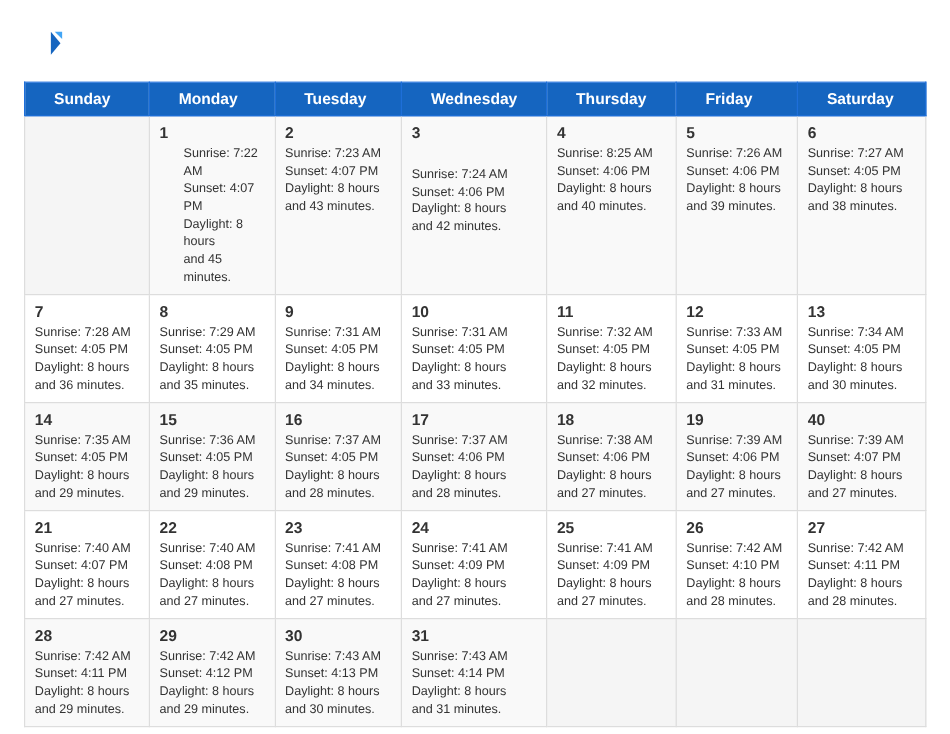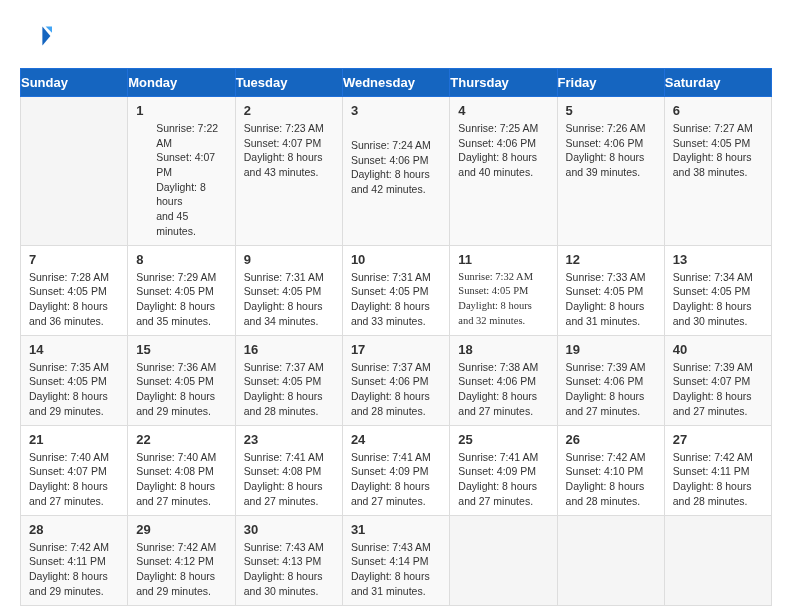--- a/index.html
+++ b/index.html
@@ -46,21 +46,21 @@
     }
     table {
       width: 100%;
       border-collapse: collapse;
     }
     thead tr {
       background-color: #1565c0;
       color: #fff;
     }
     thead th {
-      padding: 6px 0;
+      padding: 6px 24px;
       font-size: 13px;
       font-weight: bold;
       text-align: left;
       border: 1px solid #1e6fd9;
     }
     tbody tr {
       background: #fff;
     }
     tbody tr:nth-child(odd) {
       background: #f9f9f9;
@@ -141,21 +141,21 @@
         </td>
         <td>
           <span class="day-num">3</span>
           <div class="day-info" style="white-space: pre-line; margin-top: 20px;">Sunrise: 7:24 AM
 Sunset: 4:06 PM
 Daylight: 8 hours
 and 42 minutes.</div>
         </td>
         <td>
           <span class="day-num">4</span>
-          <div class="day-info" style="white-space: pre-line;">Sunrise: 7:25 AM
+          <div class="day-info" style="white-space: pre-line;">Sunrise: 8:25 AM
 Sunset: 4:06 PM
 Daylight: 8 hours
 and 40 minutes.</div>
         </td>
         <td>
           <span class="day-num">5</span>
           <div class="day-info" style="white-space: pre-line;">Sunrise: 7:26 AM
 Sunset: 4:06 PM
 Daylight: 8 hours
 and 39 minutes.</div>
@@ -192,21 +192,21 @@
         </td>
         <td>
           <span class="day-num">10</span>
           <div class="day-info" style="white-space: pre-line;">Sunrise: 7:31 AM
 Sunset: 4:05 PM
 Daylight: 8 hours
 and 33 minutes.</div>
         </td>
         <td>
           <span class="day-num">11</span>
-          <div class="day-info" style="white-space: pre-line; font-family: Liberation Serif, serif;">Sunrise: 7:32 AM
+          <div class="day-info" style="white-space: pre-line;">Sunrise: 7:32 AM
 Sunset: 4:05 PM
 Daylight: 8 hours
 and 32 minutes.</div>
         </td>
         <td>
           <span class="day-num">12</span>
           <div class="day-info" style="white-space: pre-line;">Sunrise: 7:33 AM
 Sunset: 4:05 PM
 Daylight: 8 hours
 and 31 minutes.</div>

